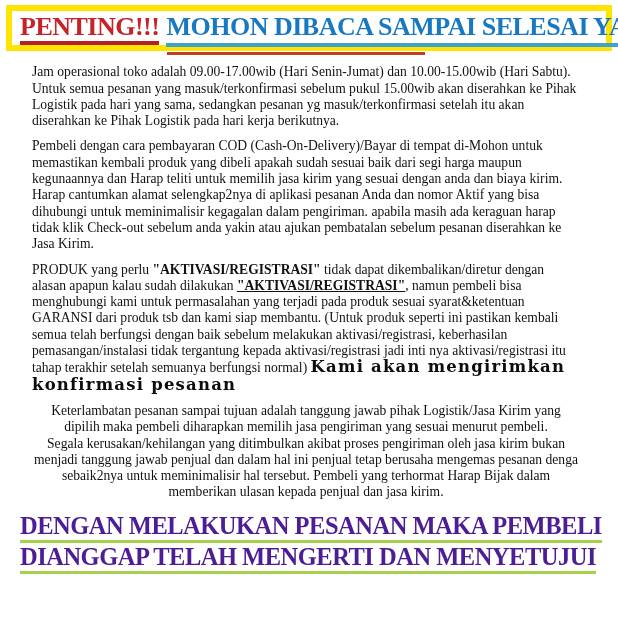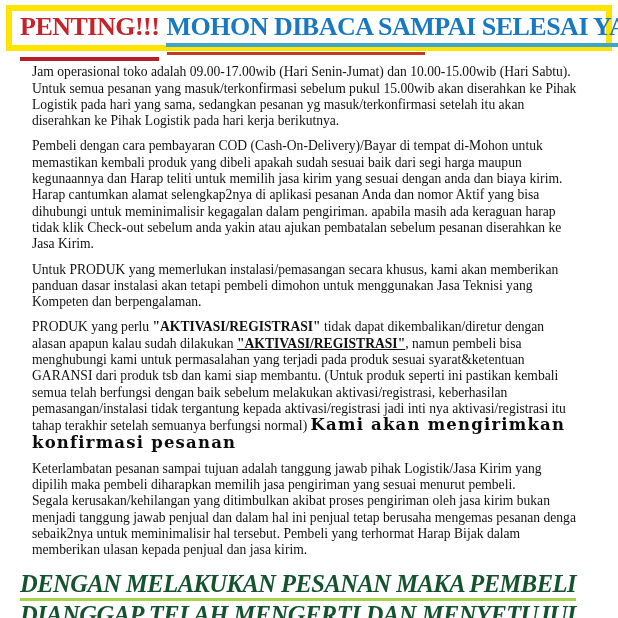--- a/index.html
+++ b/index.html
@@ -11,69 +11,68 @@
   .title-box {
     margin:5px 6px 0 6px;
     border:6px solid #ffe400;
     background:#ffffff;
     padding:2px 4px 5px 8px;
     white-space:nowrap;
     line-height:1.05;
   }
   .t-red {
     color:#c4232a; font-weight:bold; font-size:26px; letter-spacing:-0.5px;
-    border-bottom:4px solid #b51f26; padding-bottom:16px;
+    border-bottom:4px solid #b51f26; padding-bottom:0;
   }
   .t-blue {
     color:#1879c0; font-weight:bold; font-size:26px; letter-spacing:-0.5px;
     border-bottom:4px solid #3fa4c9; padding-bottom:2px; margin-left:7px;
   }
   .red-rule {
     width:258px; height:3px; background:#c23b22;
     margin:1px 0 0 167px;
   }
   
   .para {
     margin:9px 38px 0 32px;
     font-size:13.6px; line-height:16.3px; color:#111111;
     text-align:left;
   }
   .b  { font-weight:bold; }
   .bu { font-weight:bold; text-decoration:underline; }
-  .blockline { display:block; }
+  .blockline { display:block;text-align:center; }
   .confirm {
     font-family:"DejaVu Serif", serif;
     font-weight:bold; font-size:16.5px; letter-spacing:1.2px;
     color:#0d0d0d;
   }
   
   .footer {
     margin:12px 16px 0 20px;
     font-weight:bold; font-size:24.5px; letter-spacing:-0.5px;
     line-height:1.02;
   }
   .fline { margin-bottom:6px; white-space:nowrap; }
-  .fgreen { color:#14532d; border-bottom:3px solid #a6d14b; padding-bottom:1px;font-style:italic; }
+  .fgreen { color:#4c1d95; border-bottom:3px solid #a6d14b; padding-bottom:1px; }
 </style>
 </head>
 <body>
 
 <div class="page">
 
   <div class="title-box">
     <span class="t-red">PENTING!!!</span><span class="t-blue">MOHON DIBACA SAMPAI SELESAI YA</span>
   </div>
 
   <div class="red-rule"></div>
 
   <p class="para">Jam operasional toko adalah 09.00-17.00wib (Hari Senin-Jumat) dan 10.00-15.00wib (Hari Sabtu). Untuk semua pesanan yang masuk/terkonfirmasi sebelum pukul 15.00wib akan diserahkan ke Pihak Logistik pada hari yang sama, sedangkan pesanan yg masuk/terkonfirmasi setelah itu akan diserahkan ke Pihak Logistik pada hari kerja berikutnya.</p>
 
   <p class="para">Pembeli dengan cara pembayaran COD (Cash-On-Delivery)/Bayar di tempat di-Mohon untuk memastikan kembali produk yang dibeli apakah sudah sesuai baik dari segi harga maupun kegunaannya dan Harap teliti untuk memilih jasa kirim yang sesuai dengan anda dan biaya kirim. Harap cantumkan alamat selengkap2nya di aplikasi pesanan Anda dan nomor Aktif yang bisa dihubungi untuk meminimalisir kegagalan dalam pengiriman. apabila masih ada keraguan harap tidak klik Check-out sebelum anda yakin atau ajukan pembatalan sebelum pesanan diserahkan ke Jasa Kirim.</p>
 
-  <p class="para">Untuk PRODUK yang memerlukan instalasi/pemasangan secara khusus, kami akan memberikan panduan dasar instalasi akan tetapi pembeli dimohon untuk menggunakan Jasa Teknisi yang Kompeten dan berpengalaman.</p>
 
   <p class="para"><span>PRODUK yang perlu </span><span class="b">"AKTIVASI/REGISTRASI"</span><span> tidak dapat dikembalikan/diretur dengan alasan apapun kalau sudah dilakukan </span><span class="bu">"AKTIVASI/REGISTRASI"</span><span>, namun pembeli bisa menghubungi kami untuk permasalahan yang terjadi pada produk sesuai syarat&amp;ketentuan GARANSI dari produk tsb dan kami siap membantu. (Untuk produk seperti ini pastikan kembali semua telah berfungsi dengan baik sebelum melakukan aktivasi/registrasi, keberhasilan pemasangan/instalasi tidak tergantung kepada aktivasi/registrasi jadi inti nya aktivasi/registrasi itu tahap terakhir setelah semuanya berfungsi normal) </span><span class="confirm">Kami akan mengirimkan konfirmasi pesanan</span></p>
 
   <p class="para">
       <span class="blockline">Keterlambatan pesanan sampai tujuan adalah tanggung jawab pihak Logistik/Jasa Kirim yang dipilih maka pembeli diharapkan memilih jasa pengiriman yang sesuai menurut pembeli.</span>
       <span class="blockline">Segala kerusakan/kehilangan yang ditimbulkan akibat proses pengiriman oleh jasa kirim bukan menjadi tanggung jawab penjual dan dalam hal ini penjual tetap berusaha mengemas pesanan denga sebaik2nya untuk meminimalisir hal tersebut. Pembeli yang terhormat Harap Bijak dalam memberikan ulasan kepada penjual dan jasa kirim.</span>
     </p>
 
   <div class="footer">
     <div class="fline"><span class="fgreen">DENGAN MELAKUKAN PESANAN MAKA PEMBELI</span></div>

